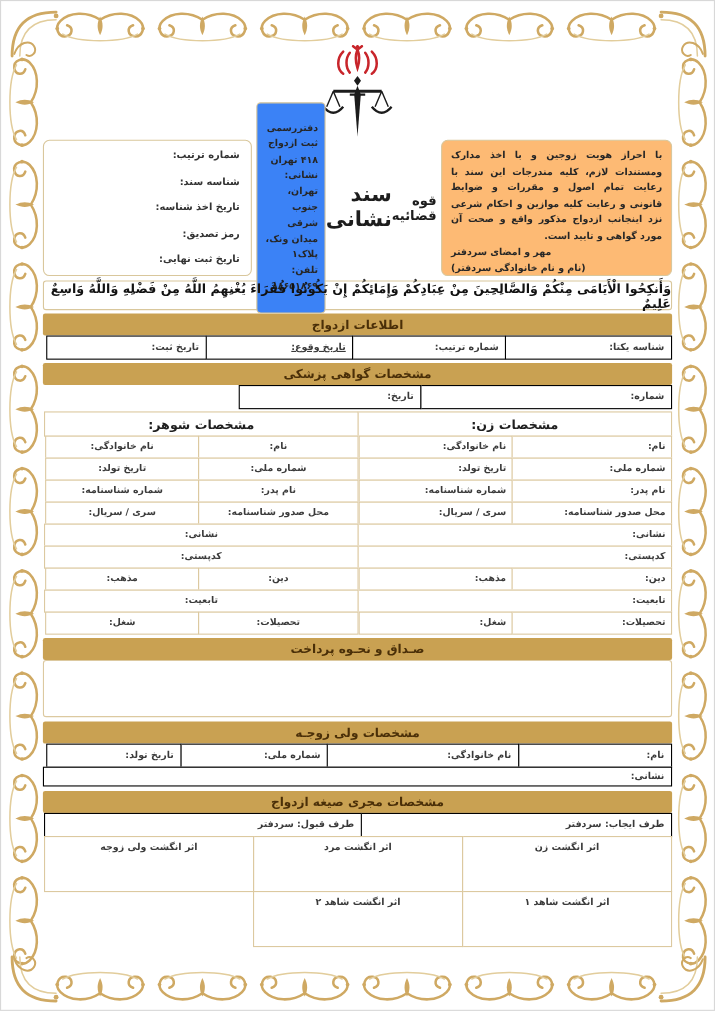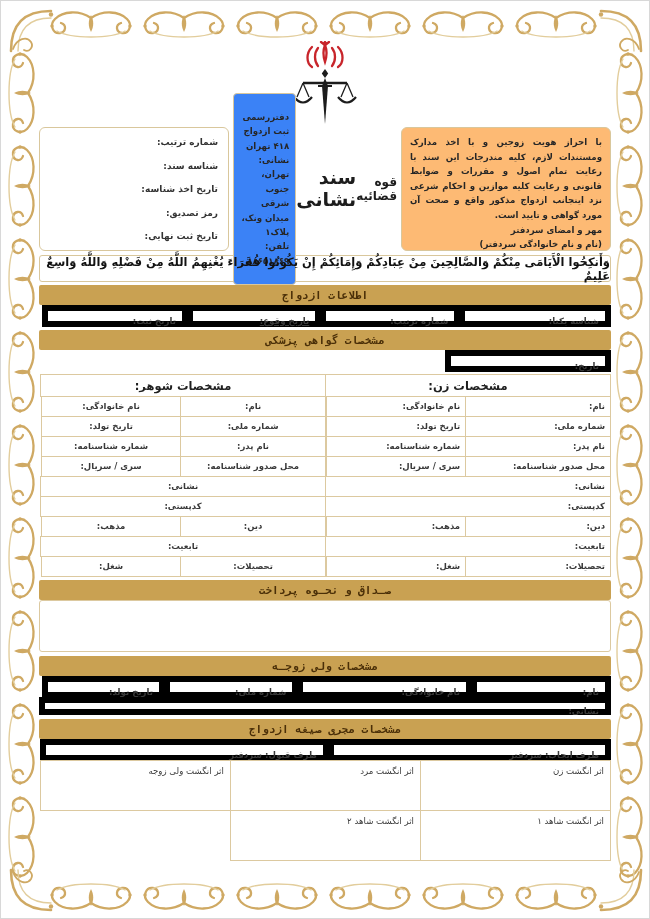--- a/index.html
+++ b/index.html
@@ -9,43 +9,43 @@
   }
   svg.frame{position:absolute;left:0;top:0;pointer-events:none;}
   .emblem{position:absolute;top:40px;left:50%;transform:translateX(-50%);}
   .content{position:absolute;right:38px;left:38px;top:126px;direction:rtl;color:#2b2b2b;}
 
   
   .top-band{display:flex;gap:4px;height:124px;box-sizing:border-box;}
   .cert-box{width:210px;box-sizing:border-box;border:1px solid #d9c79c;border-radius:6px;
     padding:7px 8px 5px;display:flex;flex-direction:column;justify-content:space-between;background:#fdba74;}
   .cert-text{font-size:8.6px;line-height:14.6px;text-align:justify;font-weight:bold;color:#262626;}
-  .stamp{font-size:8.6px;text-align:right;font-weight:bold;line-height:14px;color:#262626;}
+  .stamp{font-size:8.6px;text-align:left;font-weight:bold;line-height:14px;color:#262626;}
   .center-col{flex:1;display:flex;align-items:center;justify-content:flex-end;min-width:0;}
   .cal1{font-size:12px;font-weight:bold;color:#1d1d1d;}
   .cal2{font-size:14.5px;font-weight:bold;color:#1d1d1d;margin-top:2px;}
   .cal3{font-size:19px;font-weight:bold;color:#1d1d1d;margin:3px 0 5px;}
   .office-box{width:100%;box-sizing:border-box;border:1px solid #d9c79c;border-radius:4px;
     padding:16px 6px;font-size:8.6px;font-weight:bold;text-align:right;line-height:14.4px;color:#262626;background:#3b82f6;}
   .fields-box{width:190px;box-sizing:border-box;border:1px solid #d9c79c;border-radius:6px;
     padding:9px 10px;display:flex;flex-direction:column;justify-content:space-between;background:#fff;}
   .fields-box .lbl{font-size:9px;font-weight:bold;color:#333;text-align:right;}
 
   
   .verse{margin-top:4px;height:27px;box-sizing:border-box;border:1px solid #d9c79c;border-radius:3px;
     display:flex;align-items:center;justify-content:center;font-size:11.5px;font-weight:bold;color:#121212;background:#fff;}
 
   
   .sec-h{margin-top:3px;height:20px;background:#c9a152;color:#4a2f08;font-weight:bold;font-size:11px;
-    display:flex;align-items:center;justify-content:center;border-radius:2px;font-family:Liberation Mono, monospace;}
+    display:flex;align-items:center;justify-content:center;border-radius:2px;}
   .mt4{margin-top:4px;}
 
   
   .frow{display:flex;}
-  .fcell{height:22px;box-sizing:border-box;border:6px solid #000000;background:#fff;
+  .fcell{height:22px;box-sizing:border-box;border:1px solid #000000;background:#fff;
     font-size:8.6px;font-weight:bold;color:#3a3a3a;padding:5px 6px 0;}
   .frow .fcell + .fcell{margin-right:-1px;}
   .w265{width:26.5%;} .w245{width:24.5%;} .w235{width:23.5%;text-decoration:underline;} .w255{width:25.5%;}
   .w40{width:40%;} .w29{width:29%;} .w31{width:31%;}
   .g1{width:24.5%;} .g2{width:30.5%;} .g3{width:23.5%;} .g4{width:21.5%;}
   .full{width:100%;}
   .h18{height:18px;padding-top:3px;}
 
   
   .spouses{display:flex;margin-top:2px;}
@@ -55,21 +55,21 @@
     justify-content:center;font-size:11.5px;font-weight:bold;color:#1f1f1f;background:#fff;}
   .prow{display:flex;margin-top:-1px;}
   .pcell{height:21px;box-sizing:border-box;border:1px solid #dcc9a0;background:#fff;
     font-size:8.5px;font-weight:bold;color:#3a3a3a;padding:4px 5px 0;}
   .prow .pcell + .pcell{margin-right:-1px;}
   .pa{width:51%;} .pb{width:49%;}
 
   .dowry-box{height:52px;box-sizing:border-box;border:1px solid #dcc9a0;border-radius:3px;background:#fff;}
 
   .fp-cell{height:51px;box-sizing:border-box;border:1px solid #dcc9a0;background:#fff;
-    font-size:8.6px;font-weight:normal;color:#3a3a3a;padding:5px 6px 0;width:33.4%;}
+    font-size:8.6px;font-weight:bold;color:#3a3a3a;padding:5px 6px 0;width:33.4%;text-align:center;}
   .frow .fp-cell + .fp-cell{margin-right:-1px;}
   .rows-stack{margin-top:-1px;}
 </style>
 </head>
 <body>
 
 <div class="page">
 
   <svg class="frame" id="frame" width="650" height="919" viewBox="0 0 650 919" aria-hidden="true">
     <defs>
@@ -182,20 +182,21 @@
     <div class="sec-h">اطلاعات ازدواج</div>
     <div class="frow">
       <div class="fcell w265">شناسه یکتا:</div>
       <div class="fcell w245">شماره ترتیب:</div>
       <div class="fcell w235">تاریخ وقوع:</div>
       <div class="fcell w255">تاریخ ثبت:</div>
     </div>
 
     <div class="sec-h">مشخصات گواهی پزشکی</div>
     <div class="frow">
+      <div class="fcell w40">شماره:</div>
       <div class="fcell w29">تاریخ:</div>
     </div>
 
     <div class="spouses">
 
       <div class="sp-col">
         <div class="sp-title">مشخصات زن:</div>
         <div class="prow">
             <div class="pcell pa">نام:</div>
             <div class="pcell pb">نام خانوادگی:</div>

